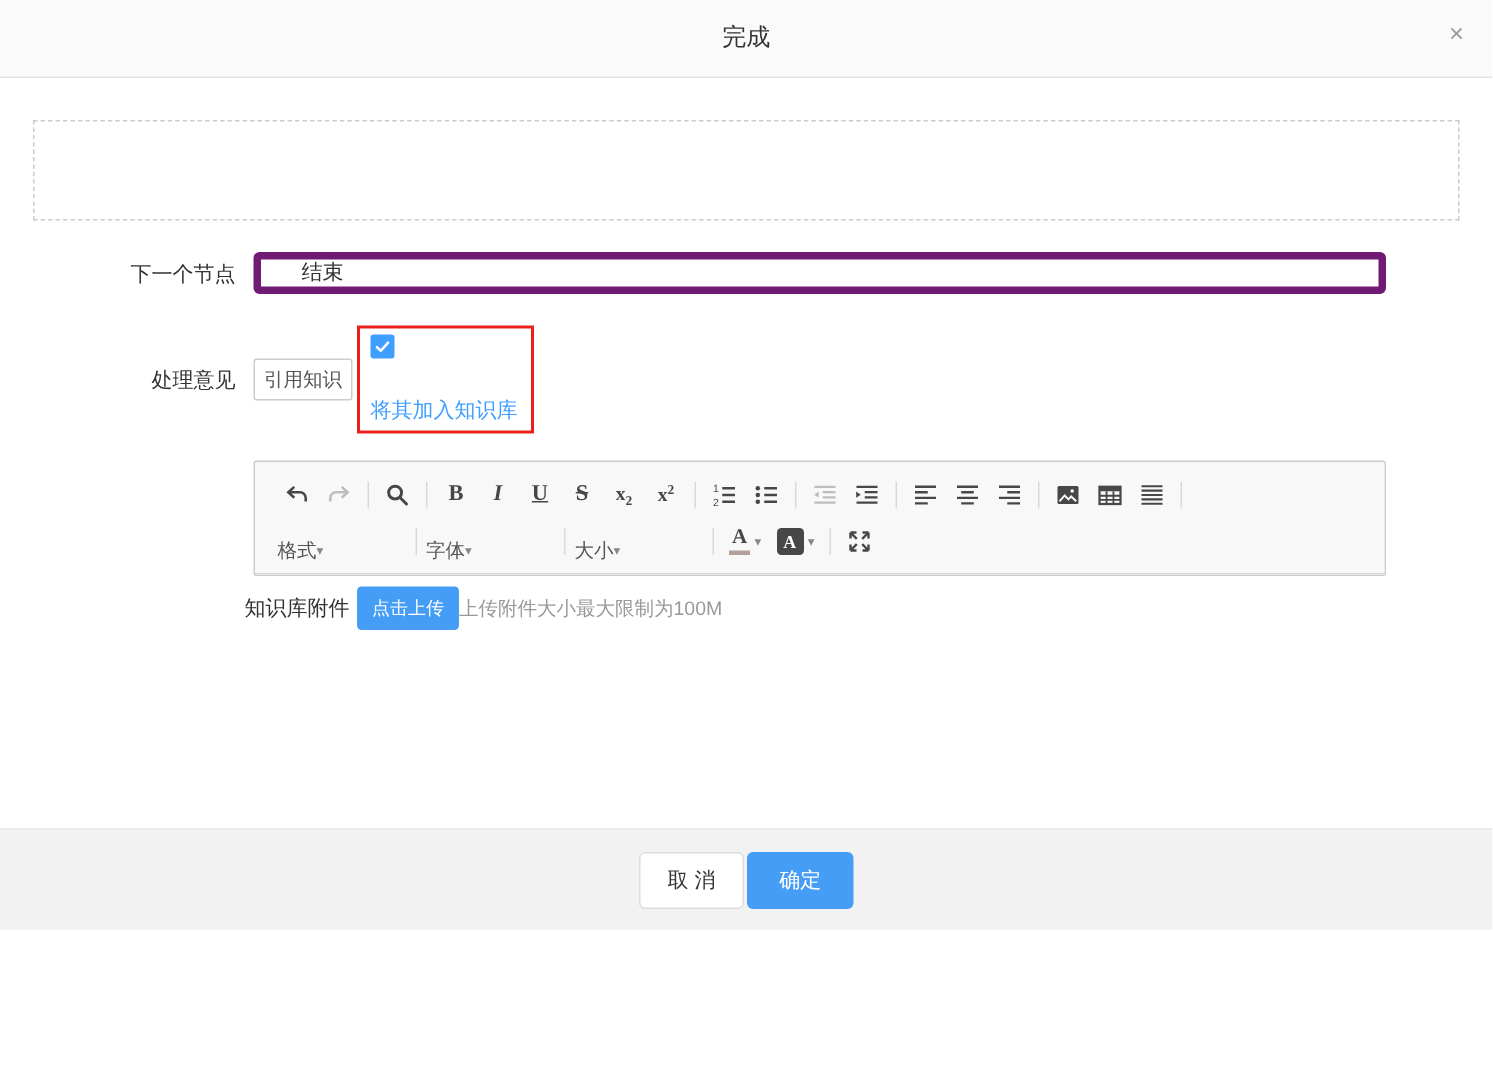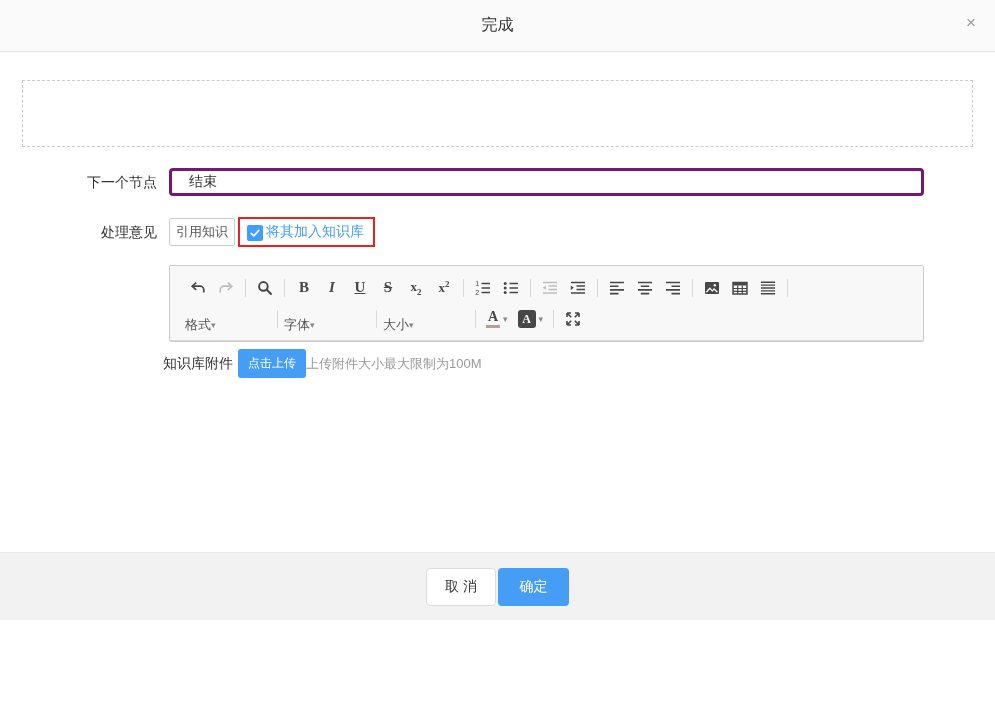--- a/index.html
+++ b/index.html
@@ -35,35 +35,35 @@
     margin:28px 22px 0 22px;height:67px;border:1px dashed #cbcbcb;background:#fff;
   }
   .row{display:flex;padding-right:71px;}
   .label-col{
     width:157px;min-width:157px;text-align:right;font-size:14px;color:#333;
     padding-top:6px;margin-right:12px;line-height:18px;
   }
   .row-next-node{margin-top:21px;}
   .row-next-node .label-col{padding-top:5px;}
   .text-input{
-    flex:1;height:28px;border:3px solid #701a75;border-radius:4px;background:#fff;
-    font-size:14px;color:#333;padding:0 17px;outline:none;
+    flex:1;height:28px;border:5px solid #701a75;border-radius:4px;background:#fff;
+    font-size:14px;color:#333;padding:0 27px;outline:none;
     font-family:"Liberation Sans","DejaVu Sans",sans-serif;
   }
 
   .row-opinion{margin-top:21px;align-items:center;}
   .row-opinion .label-col{padding-top:0;}
   .quote-btn{
     height:28px;padding:0 6px;background:#fff;border:1px solid #ccc;border-radius:2px;
     font-size:13px;color:#555;cursor:pointer;
     font-family:"Liberation Sans","DejaVu Sans",sans-serif;
   }
   .annotation-box{
-    margin-left:3px;display:flex;align-items:flex-end;gap:3px;
-    border:2px solid var(--annotation-red);padding:4px 9px 4px 7px;
+    margin-left:3px;display:flex;align-items:flex-start;gap:26px;
+    border:2px solid var(--annotation-red);padding:4px 9px 4px 7px;flex-direction:column;
   }
   .checkbox{
     width:16px;height:16px;border-radius:2px;background:var(--checkbox-blue);
     display:flex;align-items:center;justify-content:center;cursor:pointer;flex:0 0 16px;
   }
   .checkbox-label{font-size:14px;color:var(--checkbox-blue);cursor:pointer;white-space:nowrap;}
 
   
   .row-editor{margin-top:18px;}
   .editor{flex:1;border:1px solid #cbcbcb;border-radius:2px;overflow:hidden;}

